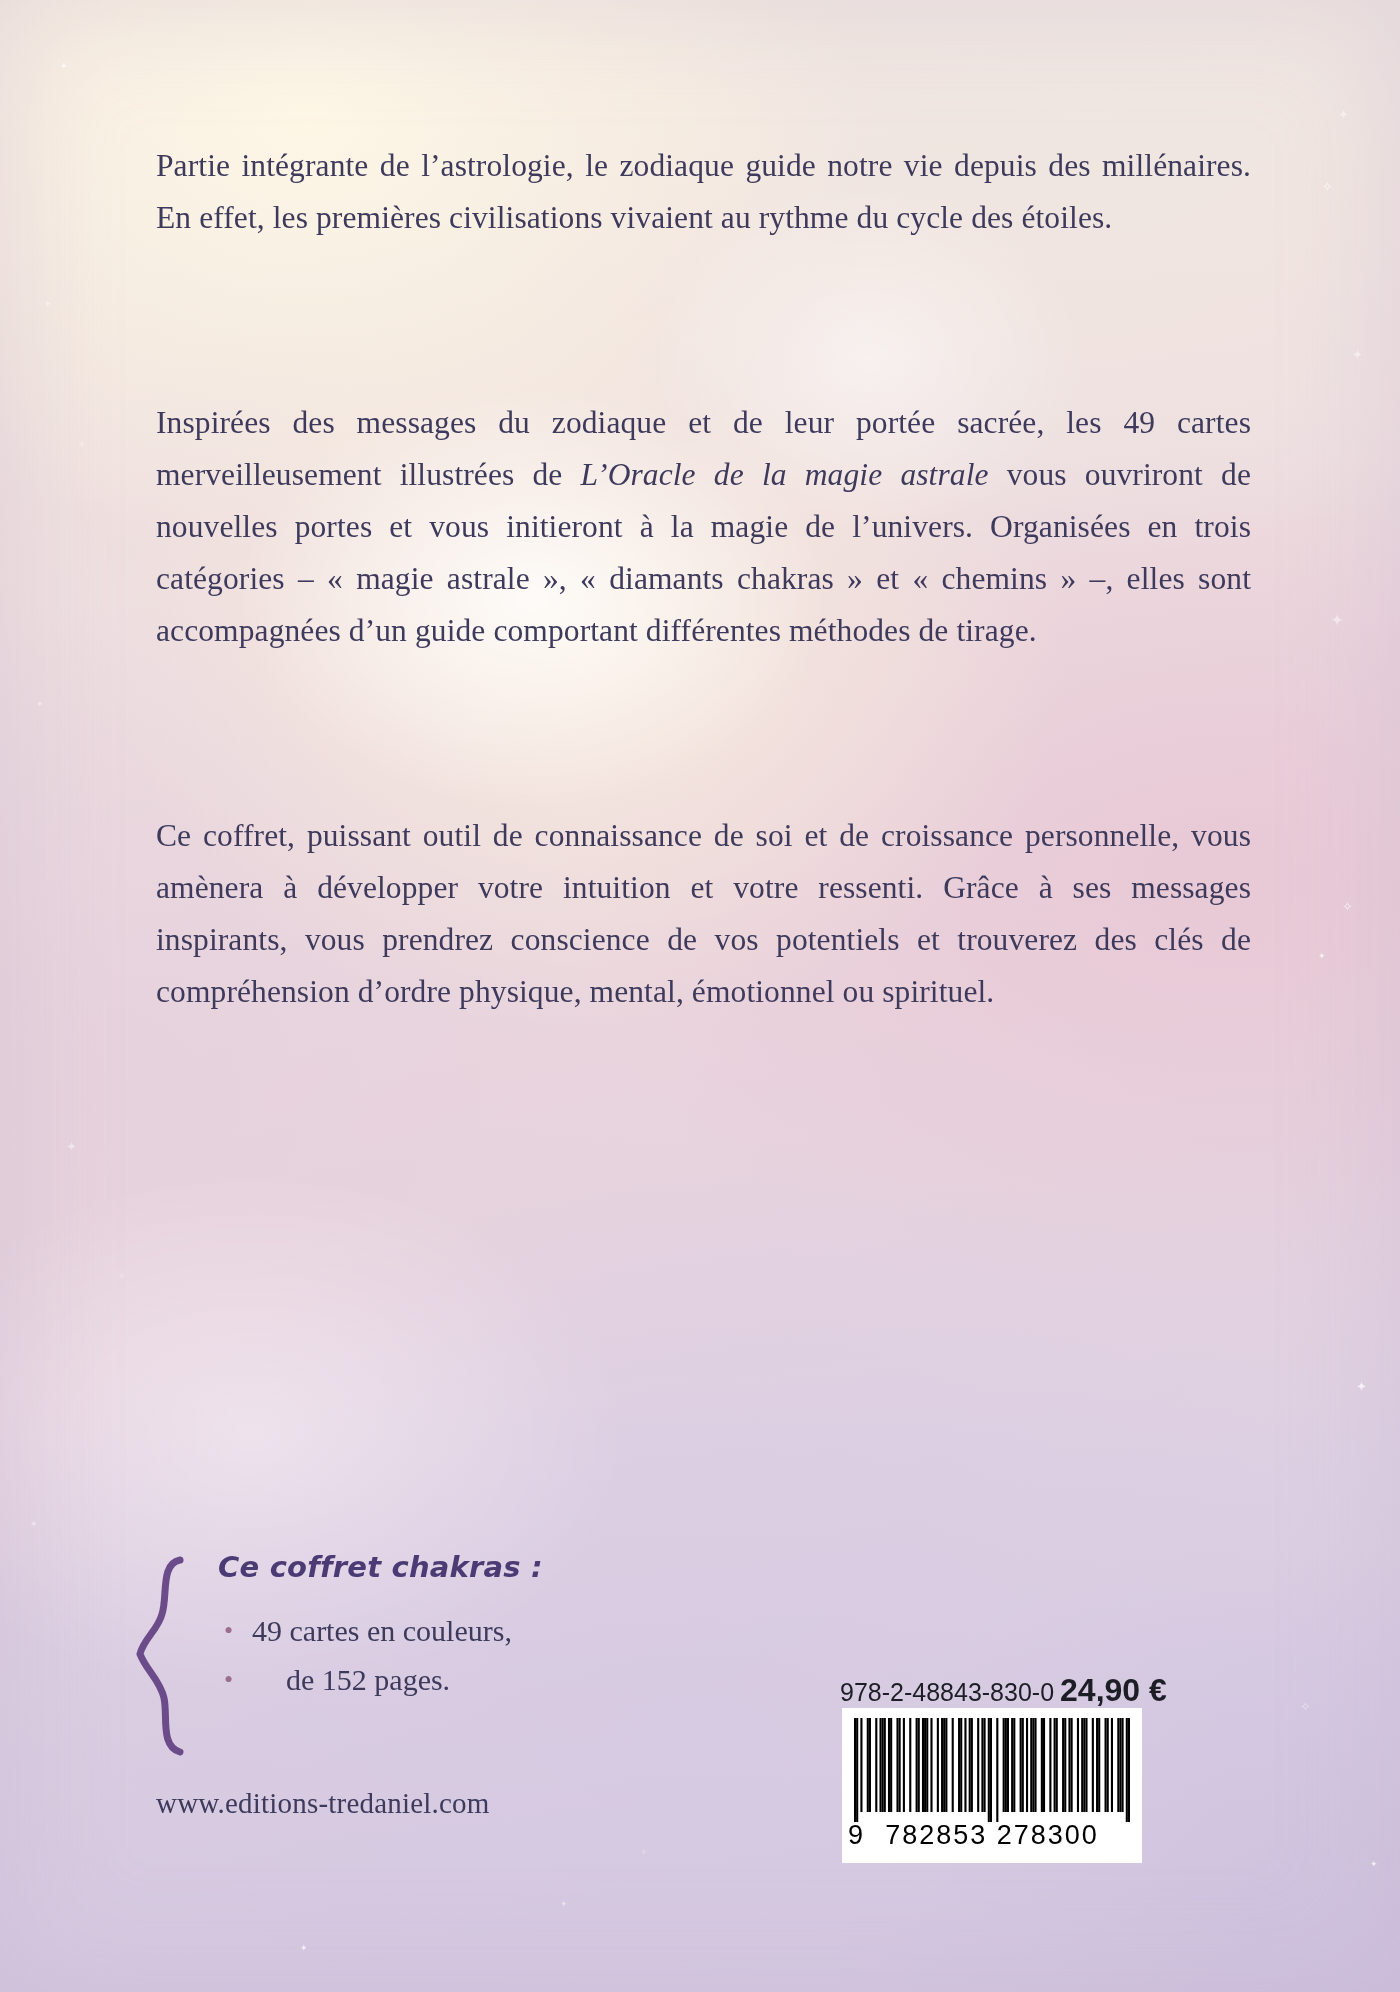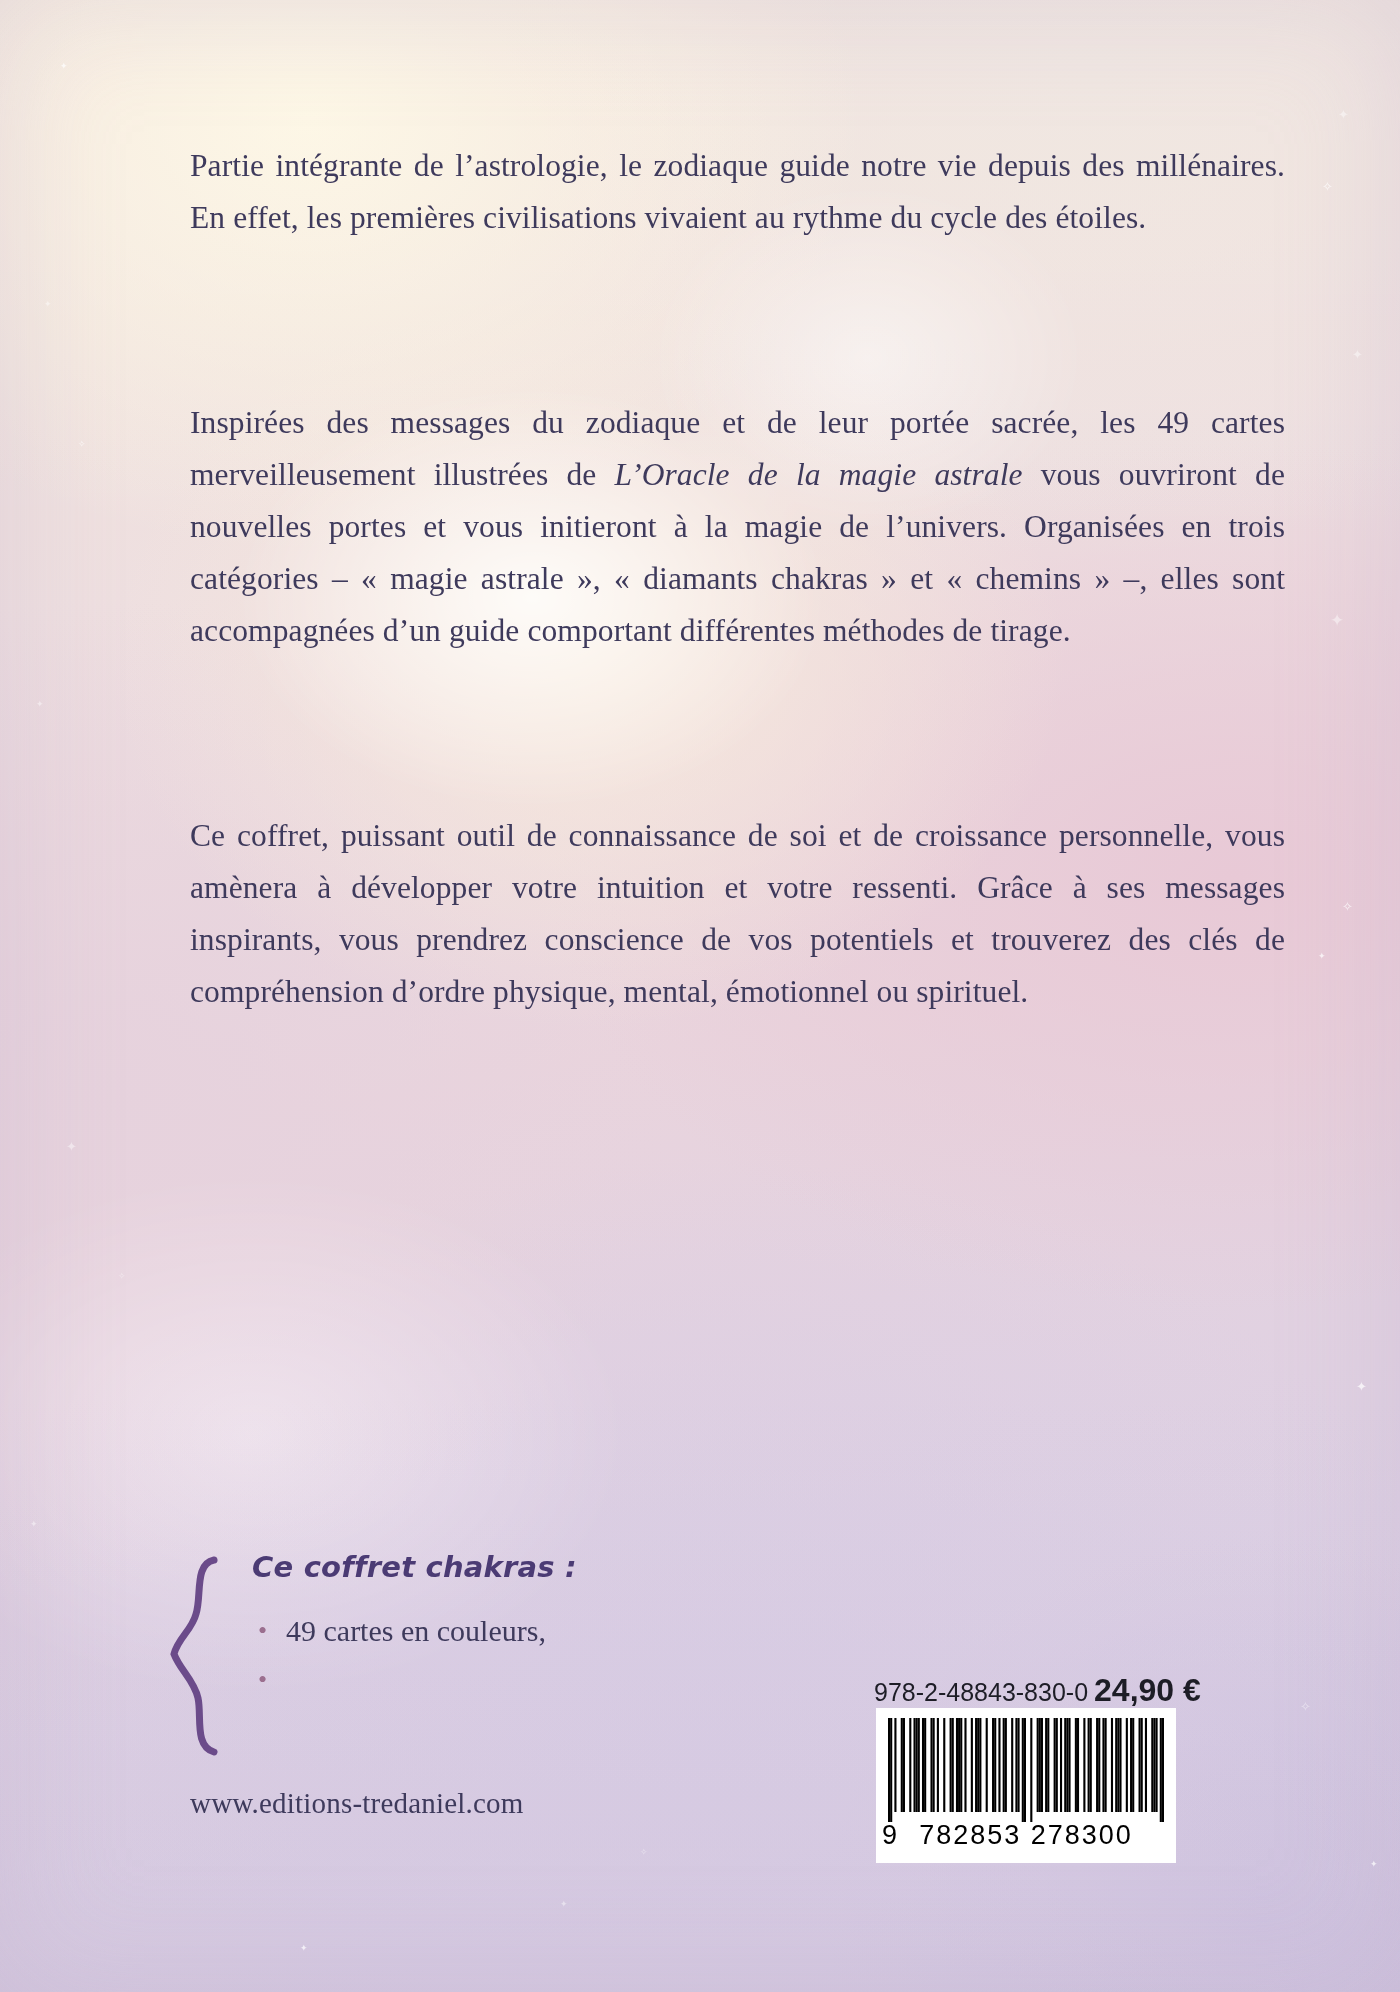--- a/index.html
+++ b/index.html
@@ -62,21 +62,20 @@
   .sparkle.tiny { font-size: 9px; }
   .sparkle.big { font-size: 17px; }
 
   
   .content {
     position: absolute;
     left: 156px;
     top: 0;
     width: 1095px;
     height: 1992px;
-    margin-left: 34px;
   }
 
   p.body {
     margin: 0;
     color: #3e3a5c;
     font-size: 31.5px;
     line-height: 52px;
     text-align: justify;
     text-justify: inter-word;
     letter-spacing: 0.1px;
@@ -247,20 +246,23 @@
       <path d="M46 4 C26 8, 34 40, 28 58 C24 74, 10 82, 6 98 C12 114, 26 124, 30 142 C34 160, 26 190, 46 196" fill="none" stroke="#6b4b8a" stroke-width="7" stroke-linecap="round"></path>
     </svg>
     <div class="contents-title">Ce coffret chakras :</div>
     <ul class="contents-list">
       <li>
         <span class="bullet">•</span>
         <span>49 cartes en couleurs,</span>
       </li>
       <li>
         <span class="bullet">•</span>
+      </li>
+      <li>
+        <span class="cont">de 152 pages.</span>
       </li>
     </ul>
   </div>
 
   <div class="website">www.editions-tredaniel.com</div>
 
   <div class="isbn-row">
     <span>978-2-48843-830-0</span><span class="price">24,90 €</span>
   </div>
 

